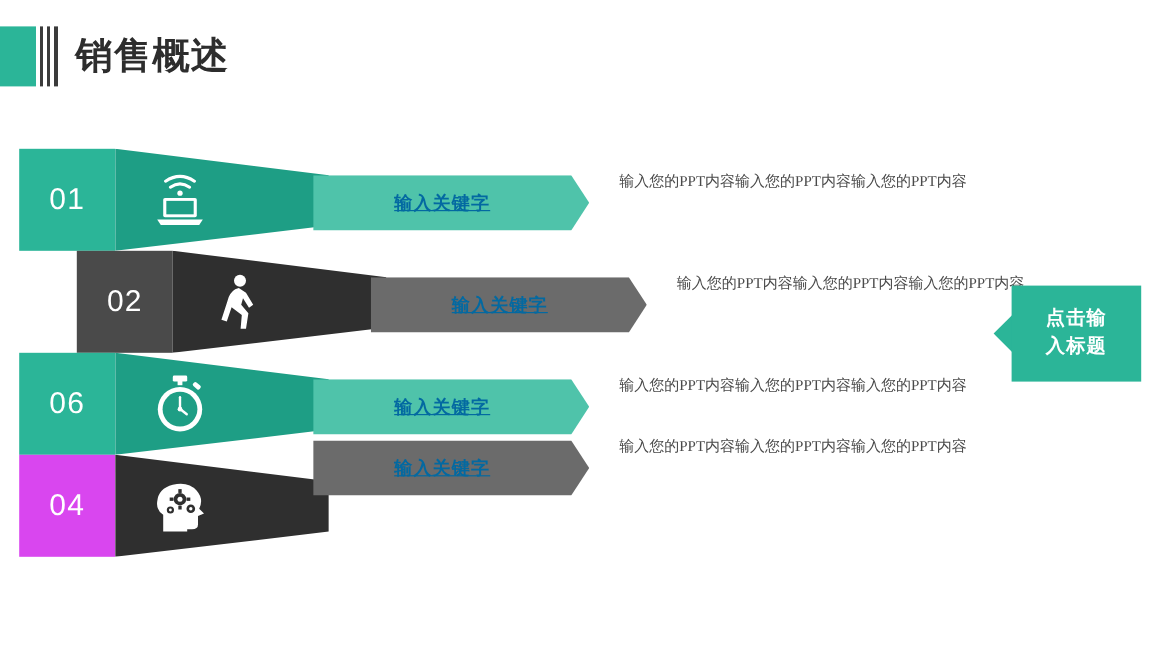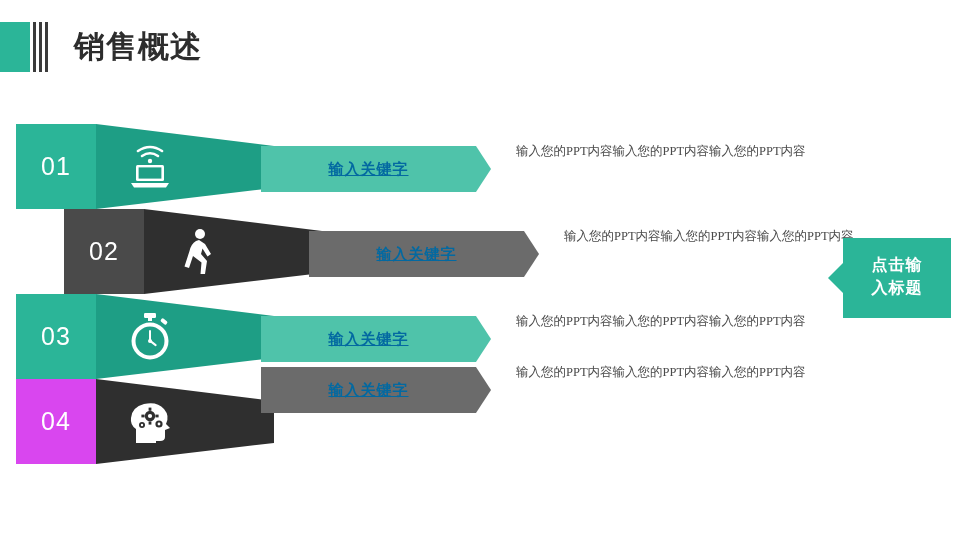--- a/index.html
+++ b/index.html
@@ -33,21 +33,21 @@
     width: 16px;
     height: 50px;
     margin-left: 3px;
     background: repeating-linear-gradient(
       to right,
       #3b3b3b 0px, #3b3b3b 3px,
       #ffffff 3px, #ffffff 6px
     );
   }
   .title-text {
-    margin-left: 25px;
+    margin-left: 14px;
     font-size: 31px;
     font-weight: bold;
     color: #2d2d2d;
     letter-spacing: 1px;
     text-align: center;
   }
 
   
   .rows {
     position: absolute;
@@ -225,21 +225,21 @@
     <div class="kw">
       <svg width="230" height="46" viewBox="0 0 230 46">
         <polygon points="0,0 215,0 230,23 215,46 0,46" fill="#6B6B6B"></polygon>
       </svg>
       <div class="kw-label">输入关键字</div>
     </div>
     <div class="body-text">输入您的PPT内容输入您的PPT内容输入您的PPT内容</div>
   </div>
 
   <div class="row r2">
-    <div class="num-box" style="background:#2BB598">03</div>
+    <div class="num-box" style="background:#2BB598">06</div>
     <div class="band">
       <svg width="178" height="85" viewBox="0 0 178 85">
         <polygon points="0,0 178,22 178,64 0,85" fill="#1E9E85"></polygon>
       </svg>
     </div>
     <div class="icon-wrap">
       <svg width="46" height="50" viewBox="0 0 46 50">
         <rect x="17" y="1" width="12" height="5" rx="1.2" fill="#fff"></rect>
         <rect x="21" y="5" width="4" height="4" fill="#fff"></rect>
         <rect x="33.5" y="7.5" width="7" height="4" rx="1.5" fill="#fff" transform="rotate(40 37 9.5)"></rect>

